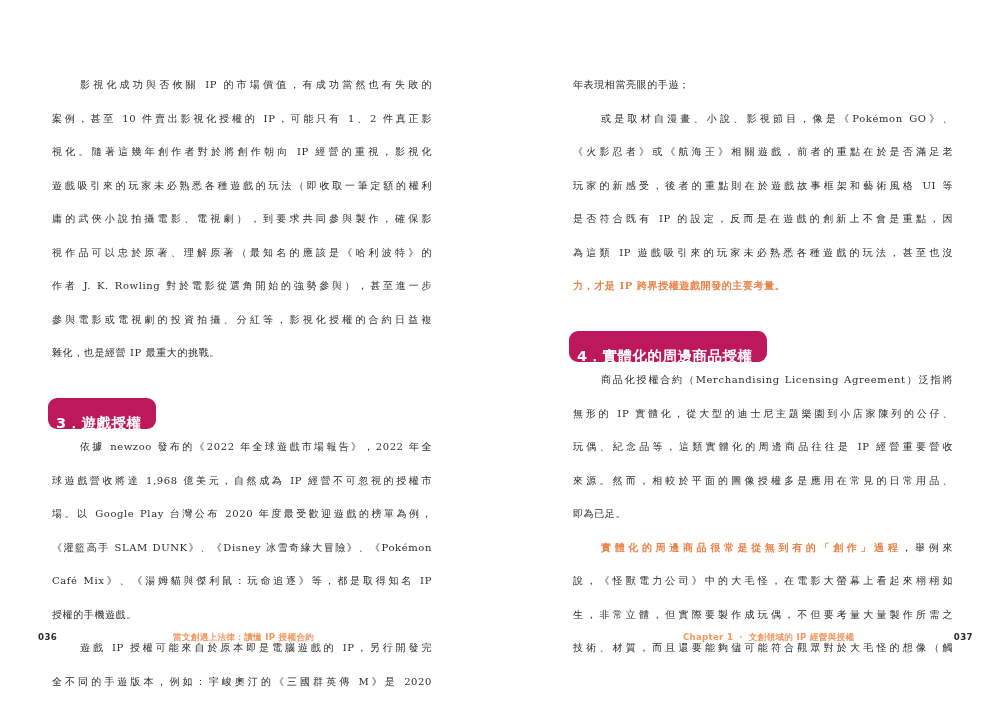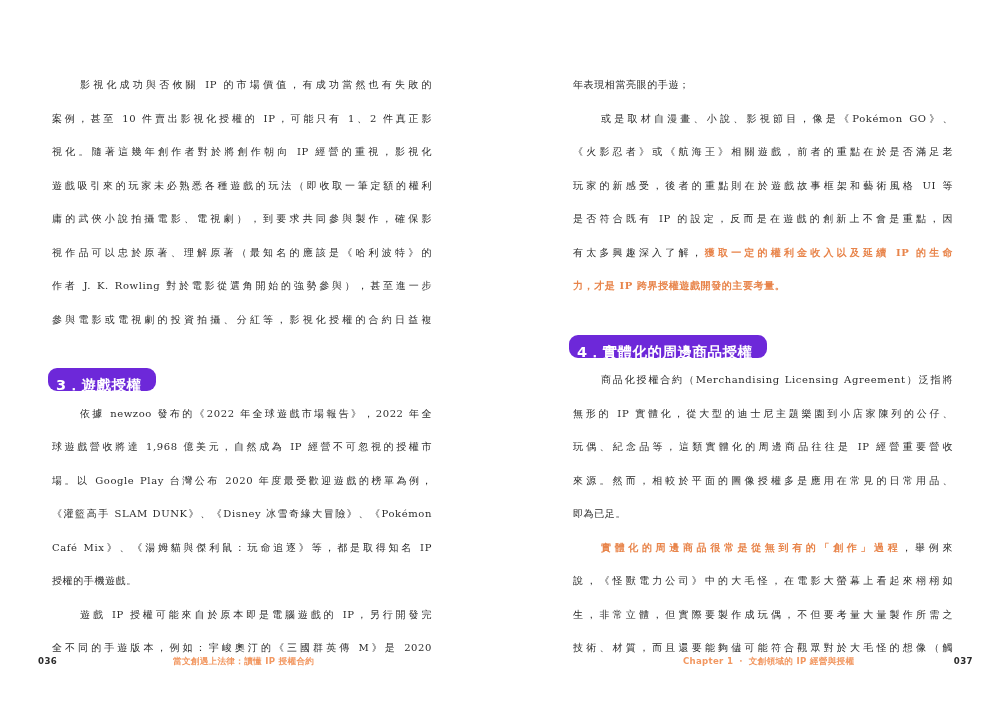--- a/index.html
+++ b/index.html
@@ -43,43 +43,43 @@
     }
     .line.indent {
       padding-left: 28px;
     }
     .hl {
       color: #e8844a;
       font-weight: bold;
     }
     .section-badge {
       display: inline-block;
-      background: #6d28d9;
+      background: #be185d;
       color: #ffffff;
       font-family: "DejaVu Sans", "Liberation Sans", sans-serif;
       font-weight: bold;
       font-size: 14.5px;
       height: 19px;
       line-height: 26px;
-      padding: 4px 14px 0 8px;
+      padding: 12px 14px 0 8px;
       border-radius: 9px;
       letter-spacing: 0.5px;
     }
     .badge-wrap {
       height: 33.5px;
       display: flex;
       align-items: center;
       margin-left: -4px;
     }
     .spacer {
       height: 27px;
     }
     .footer {
       position: absolute;
-      top: 656px;
+      top: 632px;
       font-family: "DejaVu Sans", "Liberation Sans", sans-serif;
       font-size: 8.6px;
       font-weight: bold;
     }
     .page-number {
       color: #2b2b2b;
       letter-spacing: 0.4px;
     }
     .running-title {
       color: #f29760;
@@ -93,20 +93,21 @@
   <div class="text-block" style="left:52px; top:68px;">
     <div>
         <span class="line indent"><span>影視化成功與否攸關 IP 的市場價值，有成功當然也有失敗的</span></span>
         <span class="line"><span>案例，甚至 10 件賣出影視化授權的 IP，可能只有 1、2 件真正影</span></span>
         <span class="line"><span>視化。隨著這幾年創作者對於將創作朝向 IP 經營的重視，影視化</span></span>
         <span class="line"><span>遊戲吸引來的玩家未必熟悉各種遊戲的玩法（即收取一筆定額的權利</span></span>
         <span class="line"><span>庸的武俠小說拍攝電影、電視劇），到要求共同參與製作，確保影</span></span>
         <span class="line"><span>視作品可以忠於原著、理解原著（最知名的應該是《哈利波特》的</span></span>
         <span class="line"><span>作者 J. K. Rowling 對於電影從選角開始的強勢參與），甚至進一步</span></span>
         <span class="line"><span>參與電影或電視劇的投資拍攝、分紅等，影視化授權的合約日益複</span></span>
+        <span class="line last"><span>雜化，也是經營 IP 最重大的挑戰。</span></span>
       </div>
     <div class="spacer"></div>
     <div class="badge-wrap">
       <span class="section-badge">3．遊戲授權</span>
     </div>
     <div>
         <span class="line indent"><span>依據 newzoo 發布的《2022 年全球遊戲市場報告》，2022 年全</span></span>
         <span class="line"><span>球遊戲營收將達 1,968 億美元，自然成為 IP 經營不可忽視的授權市</span></span>
         <span class="line"><span>場。以 Google Play 台灣公布 2020 年度最受歡迎遊戲的榜單為例，</span></span>
         <span class="line"><span>《灌籃高手 SLAM DUNK》、《Disney 冰雪奇緣大冒險》、《Pokémon</span></span>
@@ -123,21 +124,21 @@
 </div>
 
 <div class="page right">
   <div class="text-block" style="left:73px; top:68px;">
     <div>
         <span class="line last"><span>年表現相當亮眼的手遊；</span></span>
         <span class="line indent"><span>或是取材自漫畫、小說、影視節目，像是《Pokémon GO》、</span></span>
         <span class="line"><span>《火影忍者》或《航海王》相關遊戲，前者的重點在於是否滿足老</span></span>
         <span class="line"><span>玩家的新感受，後者的重點則在於遊戲故事框架和藝術風格 UI 等</span></span>
         <span class="line"><span>是否符合既有 IP 的設定，反而是在遊戲的創新上不會是重點，因</span></span>
-        <span class="line"><span>有太多興趣深入了解，</span><span class="hl">獲取一定的權利金收入以及延續 IP 的生命</span></span>
+        <span class="line"><span>為這類 IP 遊戲吸引來的玩家未必熟悉各種遊戲的玩法，甚至也沒</span></span>
         <span class="line last"><span class="hl">力，才是 IP 跨界授權遊戲開發的主要考量。</span></span>
       </div>
     <div class="spacer"></div>
     <div class="badge-wrap">
       <span class="section-badge">4．實體化的周邊商品授權</span>
     </div>
     <div>
         <span class="line indent"><span>商品化授權合約（Merchandising Licensing Agreement）泛指將</span></span>
         <span class="line"><span>無形的 IP 實體化，從大型的迪士尼主題樂園到小店家陳列的公仔、</span></span>
         <span class="line"><span>玩偶、紀念品等，這類實體化的周邊商品往往是 IP 經營重要營收</span></span>

